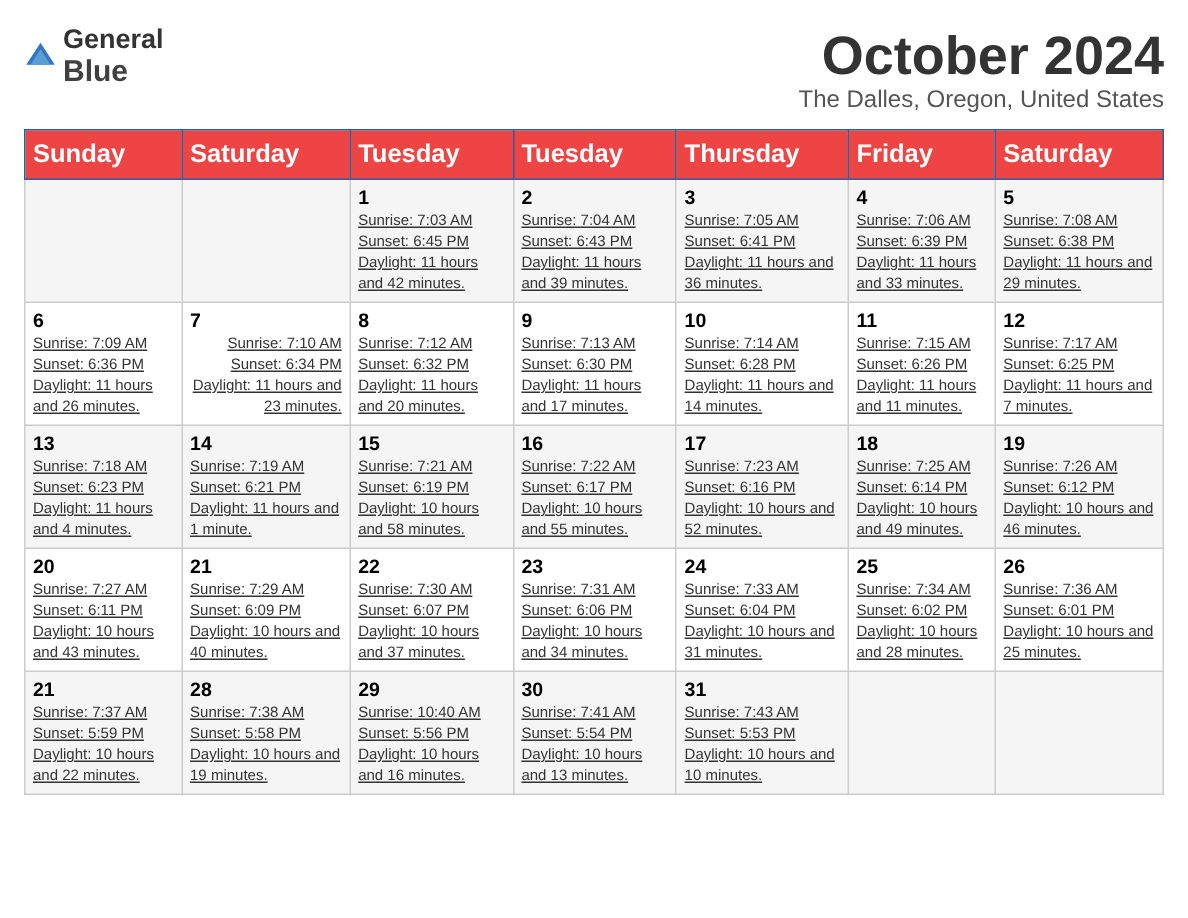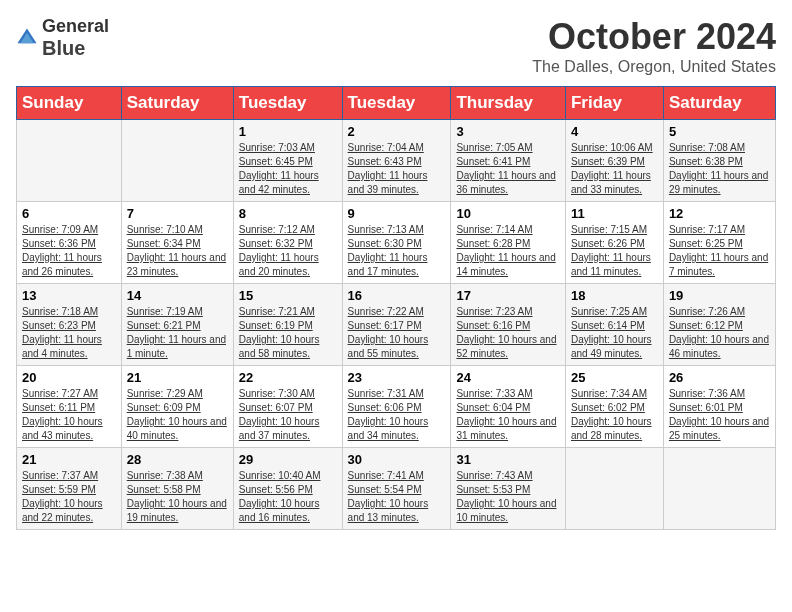--- a/index.html
+++ b/index.html
@@ -138,41 +138,41 @@
 Daylight: 11 hours and 39 minutes.</div>
         </td>
         <td>
           <div class="day-number">3</div>
           <div class="day-info" style="white-space: pre-line;">Sunrise: 7:05 AM
 Sunset: 6:41 PM
 Daylight: 11 hours and 36 minutes.</div>
         </td>
         <td>
           <div class="day-number">4</div>
-          <div class="day-info" style="white-space: pre-line;">Sunrise: 10:06 AM
+          <div class="day-info" style="white-space: pre-line;">Sunrise: 7:06 AM
 Sunset: 6:39 PM
 Daylight: 11 hours and 33 minutes.</div>
         </td>
         <td>
           <div class="day-number">5</div>
           <div class="day-info" style="white-space: pre-line;">Sunrise: 7:08 AM
 Sunset: 6:38 PM
 Daylight: 11 hours and 29 minutes.</div>
         </td>
       </tr>
       <tr>
         <td>
           <div class="day-number">6</div>
           <div class="day-info" style="white-space: pre-line;">Sunrise: 7:09 AM
 Sunset: 6:36 PM
 Daylight: 11 hours and 26 minutes.</div>
         </td>
         <td>
           <div class="day-number">7</div>
-          <div class="day-info" style="white-space: pre-line;">Sunrise: 7:10 AM
+          <div class="day-info" style="white-space: pre-line; text-align: right;">Sunrise: 7:10 AM
 Sunset: 6:34 PM
 Daylight: 11 hours and 23 minutes.</div>
         </td>
         <td>
           <div class="day-number">8</div>
           <div class="day-info" style="white-space: pre-line;">Sunrise: 7:12 AM
 Sunset: 6:32 PM
 Daylight: 11 hours and 20 minutes.</div>
         </td>
         <td>

